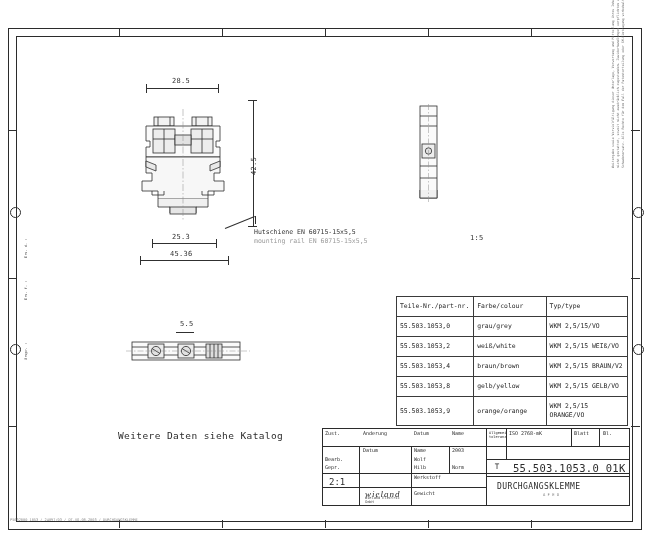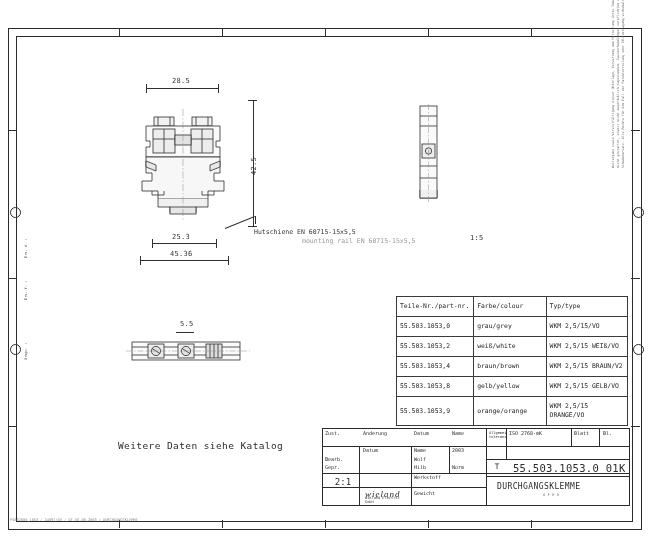--- a/index.html
+++ b/index.html
@@ -58,21 +58,21 @@
     transform: rotate(-90deg);
     transform-origin: left top;
   }
   .note {
     position: absolute;
     font-family: "DejaVu Sans Mono", monospace;
     font-size: 6.5px;
     color: #333;
     white-space: nowrap;
   }
-  .note.faint { color: #9a9a9a; margin-left: 48px; }
+  .note.faint { color: #9a9a9a; }
   
   .legal {
     position: absolute;
     font-family: "DejaVu Sans Mono", monospace;
     font-size: 3.6px;
     line-height: 4.4px;
     color: #4a4a4a;
     white-space: pre;
     transform: rotate(-90deg);
     transform-origin: left top;
@@ -101,21 +101,20 @@
   .col-b { width: 70px; }
   .col-c { width: 86px; }
   
   .cat-note {
     position: absolute;
     left: 118px; top: 430px;
     font-family: "DejaVu Sans Mono", monospace;
     font-size: 9.5px;
     color: #2c2c2c;
     letter-spacing: .4px;
-    margin-top: 10px;
   }
   .cat-note .sub {
     display: block;
     color: #b4b4b4;
     margin-top: 3px;
     font-size: 9px;
   }
   
   .title-block {
     position: absolute;
@@ -383,21 +382,21 @@
     <div class="tb-cell" style="left:40px; top:19px; width:45px;">Datum</div>
     <div class="tb-cell" style="left:91px; top:19px; width:33px;">Name</div>
     <div class="tb-cell" style="left:129px; top:19px; width:32px;">2003</div>
 
     <div class="tb-cell" style="left:2px; top:28px; width:33px;">Bearb.</div>
     <div class="tb-cell" style="left:91px; top:28px; width:33px;">Wolf</div>
     <div class="tb-cell" style="left:2px; top:36px; width:33px;">Gepr.</div>
     <div class="tb-cell" style="left:91px; top:36px; width:33px;">Hilb</div>
     <div class="tb-cell" style="left:129px; top:36px; width:32px;">Norm</div>
 
-    <div class="tb-cell tb-scale" style="left:6px; top:48px; width:28px; text-align:center;">2:1</div>
+    <div class="tb-cell tb-scale" style="left:6px; top:48px; width:28px; text-align:left;">2:1</div>
 
     <div class="tb-cell" style="left:91px; top:46px; width:70px;">Werkstoff</div>
     <div class="tb-cell" style="left:91px; top:62px; width:70px;">Gewicht</div>
 
     <div class="tb-cell logo-text" style="left:42px; top:60px; width:60px;">wieland</div>
     <div class="tb-cell logo-sub" style="left:42px; top:67px; width:44px; white-space:normal;">Wieland Electric GmbH</div>
 
     <div class="tb-cell tb-med" style="left:168px; top:34px; width:12px; text-align:center;">T</div>
     <div class="tb-cell tb-big" style="left:190px; top:33px; width:112px;">55.503.1053.0 01K</div>
 

